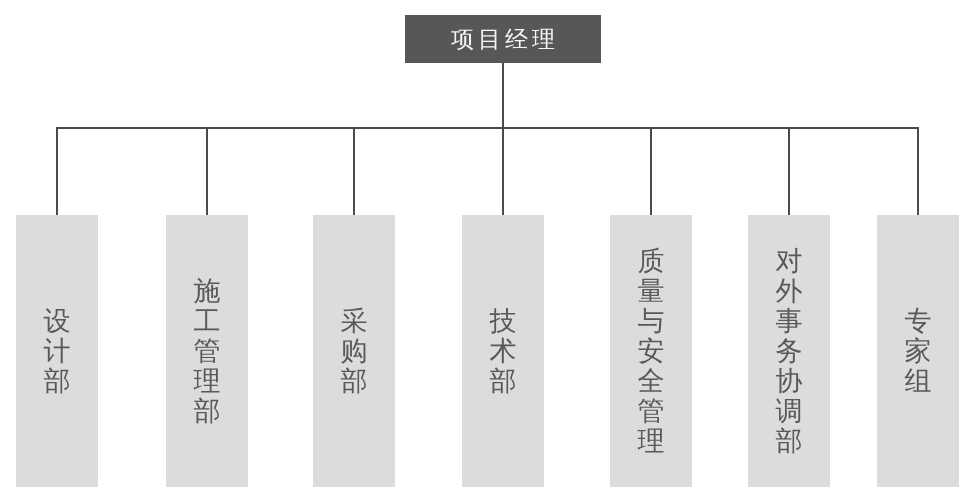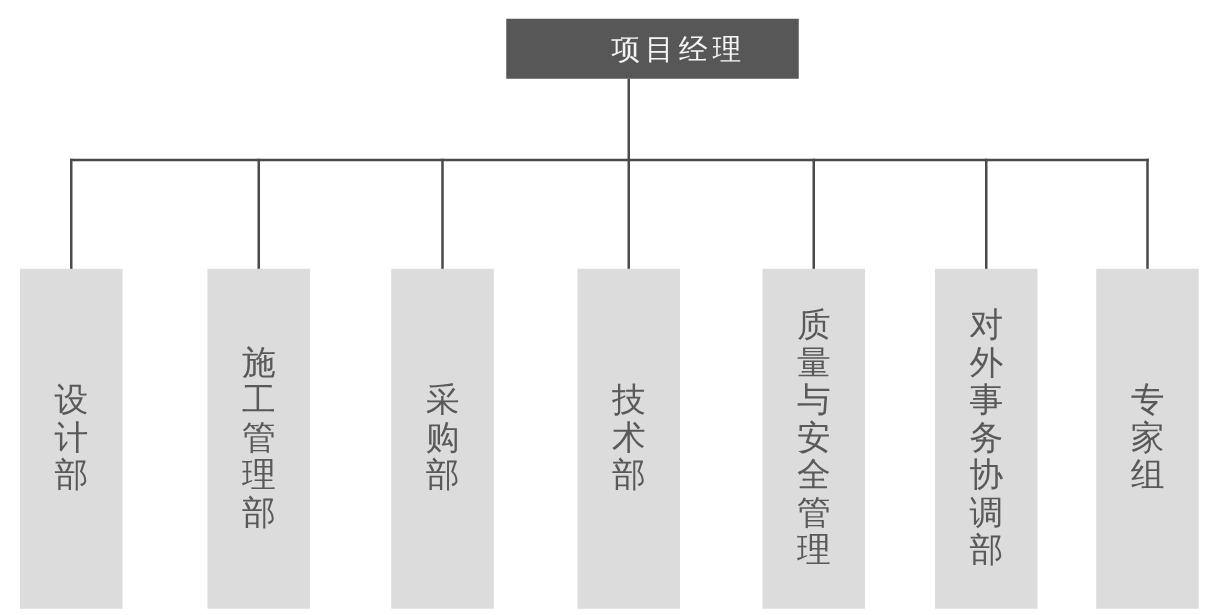--- a/index.html
+++ b/index.html
@@ -23,21 +23,20 @@
     width: 196px;
     height: 48px;
     background: #575757;
     color: #f5f5f5;
     display: flex;
     align-items: center;
     justify-content: center;
     font-size: 23px;
     letter-spacing: 4px;
     text-indent: 4px; 
-    padding-left: 38px;
   }
   
   .line {
     position: absolute;
     background: #4a4a4a;
   }
   .stem-top   { left: 502px; top: 63px;  width: 2px;   height: 65px; }
   .h-line     { left: 56px;  top: 127px; width: 863px; height: 2px;  }
   .drop       { top: 127px;  width: 2px; height: 89px; }
   .drop-1 { left: 56px;  }

